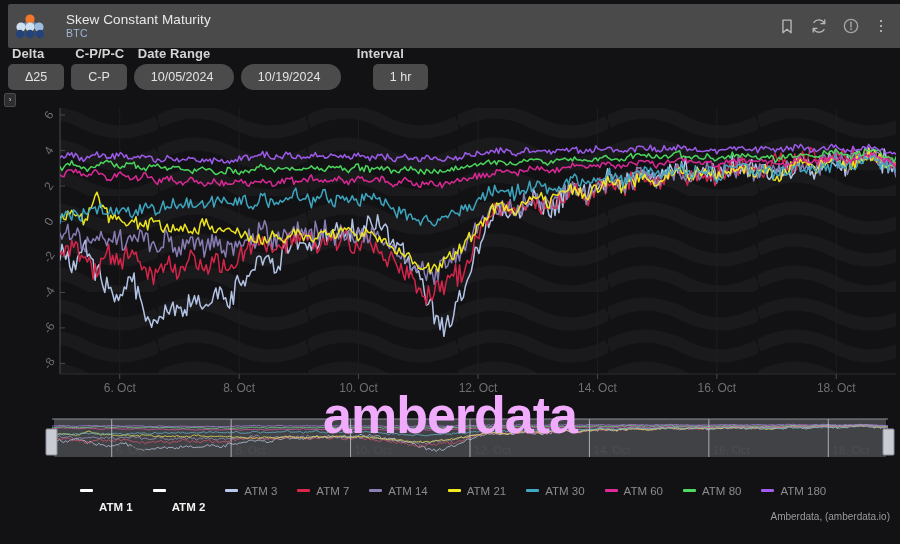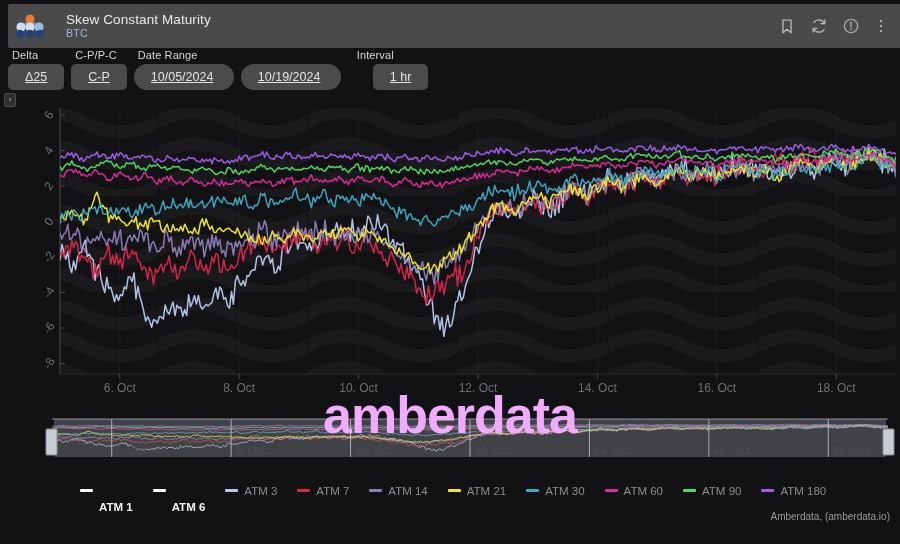--- a/index.html
+++ b/index.html
@@ -29,27 +29,26 @@
   .kebab { display: flex; flex-direction: column; gap: 2.5px; align-items: center;
            width: 14px; cursor: pointer; padding: 2px 0; }
   .kebab i { width: 2.6px; height: 2.6px; border-radius: 50%; background: #cfcfcf; display: block; }
 
   
   .controls {
     position: absolute; left: 8px; top: 50px; width: 892px; height: 44px;
     background: #121214; display: flex; align-items: flex-end; padding-bottom: 4px;
   }
   .ctl { display: flex; flex-direction: column; margin-right: 7px; }
-  .ctl-label { font-size: 11px; font-weight: normal; color: #d4d4d4; margin: 0 0 3px 4px; letter-spacing: .1px; }
+  .ctl-label { font-size: 13px; font-weight: bold; color: #d4d4d4; margin: 0 0 3px 4px; letter-spacing: .1px; }
   .ctl-box {
     background: #4b4b4b; border: none; border-radius: 5px;
     color: #e2e2e2; font-size: 12.5px; font-family: "Liberation Sans", sans-serif;
     height: 26px; display: flex; align-items: center; padding: 0 17px; cursor: pointer;
     white-space: nowrap;
-    text-decoration: underline;
   }
   .ctl-box.w-delta { min-width: 38px; justify-content: center; }
   .ctl-box.w-cp    { min-width: 36px; justify-content: center; }
   .ctl-box.w-date  { min-width: 100px; border-radius: 13px; }
   .ctl-box.w-int   { min-width: 44px; margin-left: 20px; }
   .ctl.spacer { margin-left: 5px; }
 
   
   .collapse-btn {
     position: absolute; left: 4px; top: 93px; width: 12px; height: 14px;
@@ -275,21 +274,21 @@
 
   <div class="watermark">amberdata</div>
 
   <div class="legend" id="legend">
       <div class="leg-item off">
         <span class="leg-swatch" style="background: rgb(255, 255, 255);"></span>
         <span class="leg-label">ATM 1</span>
       </div>
       <div class="leg-item off">
         <span class="leg-swatch" style="background: rgb(255, 255, 255);"></span>
-        <span class="leg-label">ATM 6</span>
+        <span class="leg-label">ATM 2</span>
       </div>
       <div class="leg-item">
         <span class="leg-swatch" style="background: rgb(183, 200, 234);"></span>
         <span class="leg-label">ATM 3</span>
       </div>
       <div class="leg-item">
         <span class="leg-swatch" style="background: rgb(217, 38, 75);"></span>
         <span class="leg-label">ATM 7</span>
       </div>
       <div class="leg-item">
@@ -303,21 +302,21 @@
       <div class="leg-item">
         <span class="leg-swatch" style="background: rgb(63, 169, 196);"></span>
         <span class="leg-label">ATM 30</span>
       </div>
       <div class="leg-item">
         <span class="leg-swatch" style="background: rgb(224, 41, 154);"></span>
         <span class="leg-label">ATM 60</span>
       </div>
       <div class="leg-item">
         <span class="leg-swatch" style="background: rgb(77, 219, 94);"></span>
-        <span class="leg-label">ATM 90</span>
+        <span class="leg-label">ATM 80</span>
       </div>
       <div class="leg-item">
         <span class="leg-swatch" style="background: rgb(161, 93, 240);"></span>
         <span class="leg-label">ATM 180</span>
       </div>
     </div>
 
   <div class="credit">Amberdata, (amberdata.io)</div>
 </div>
 

